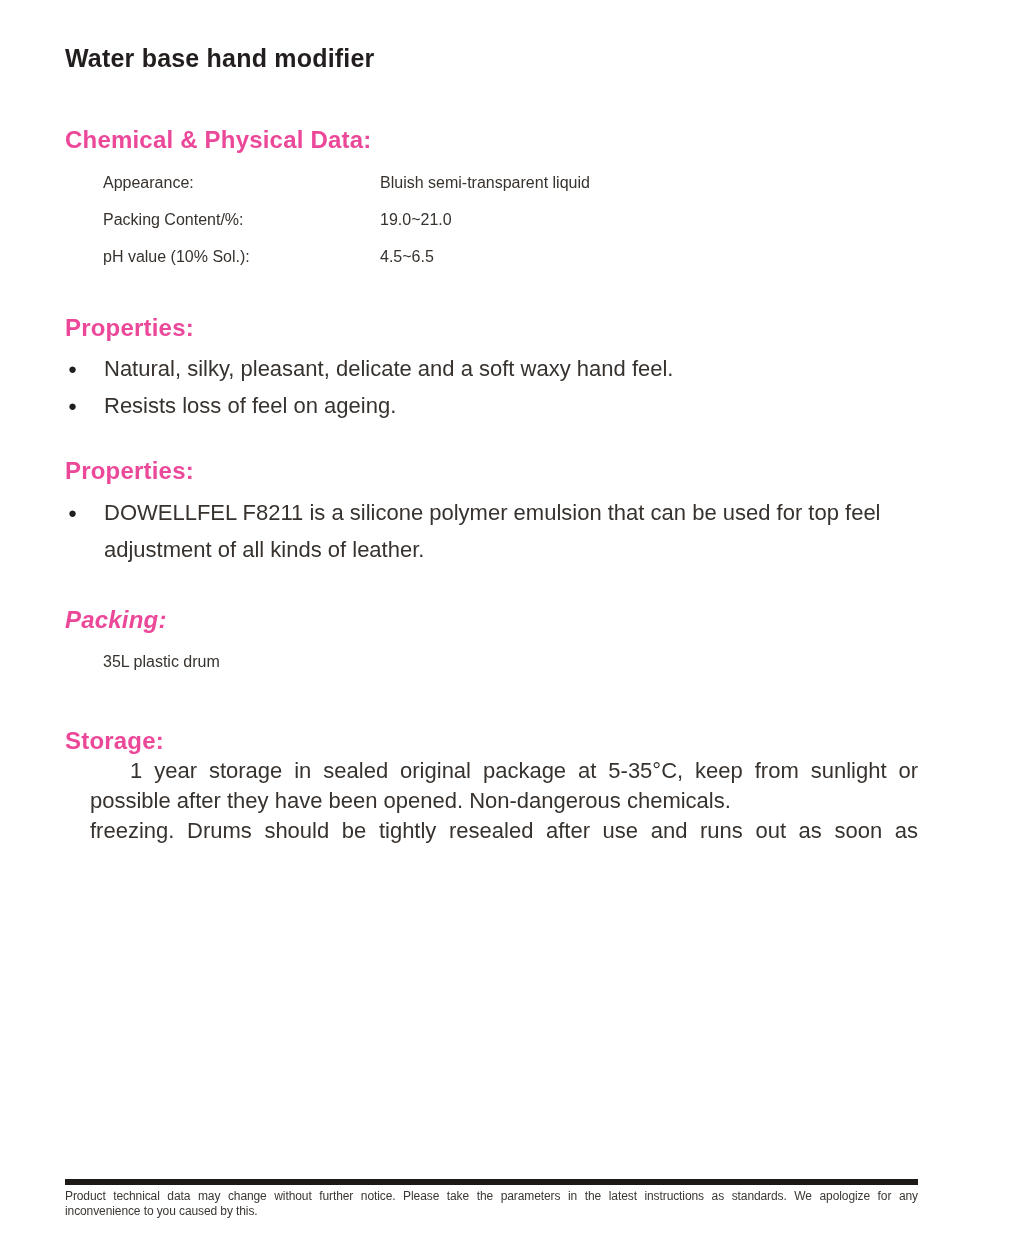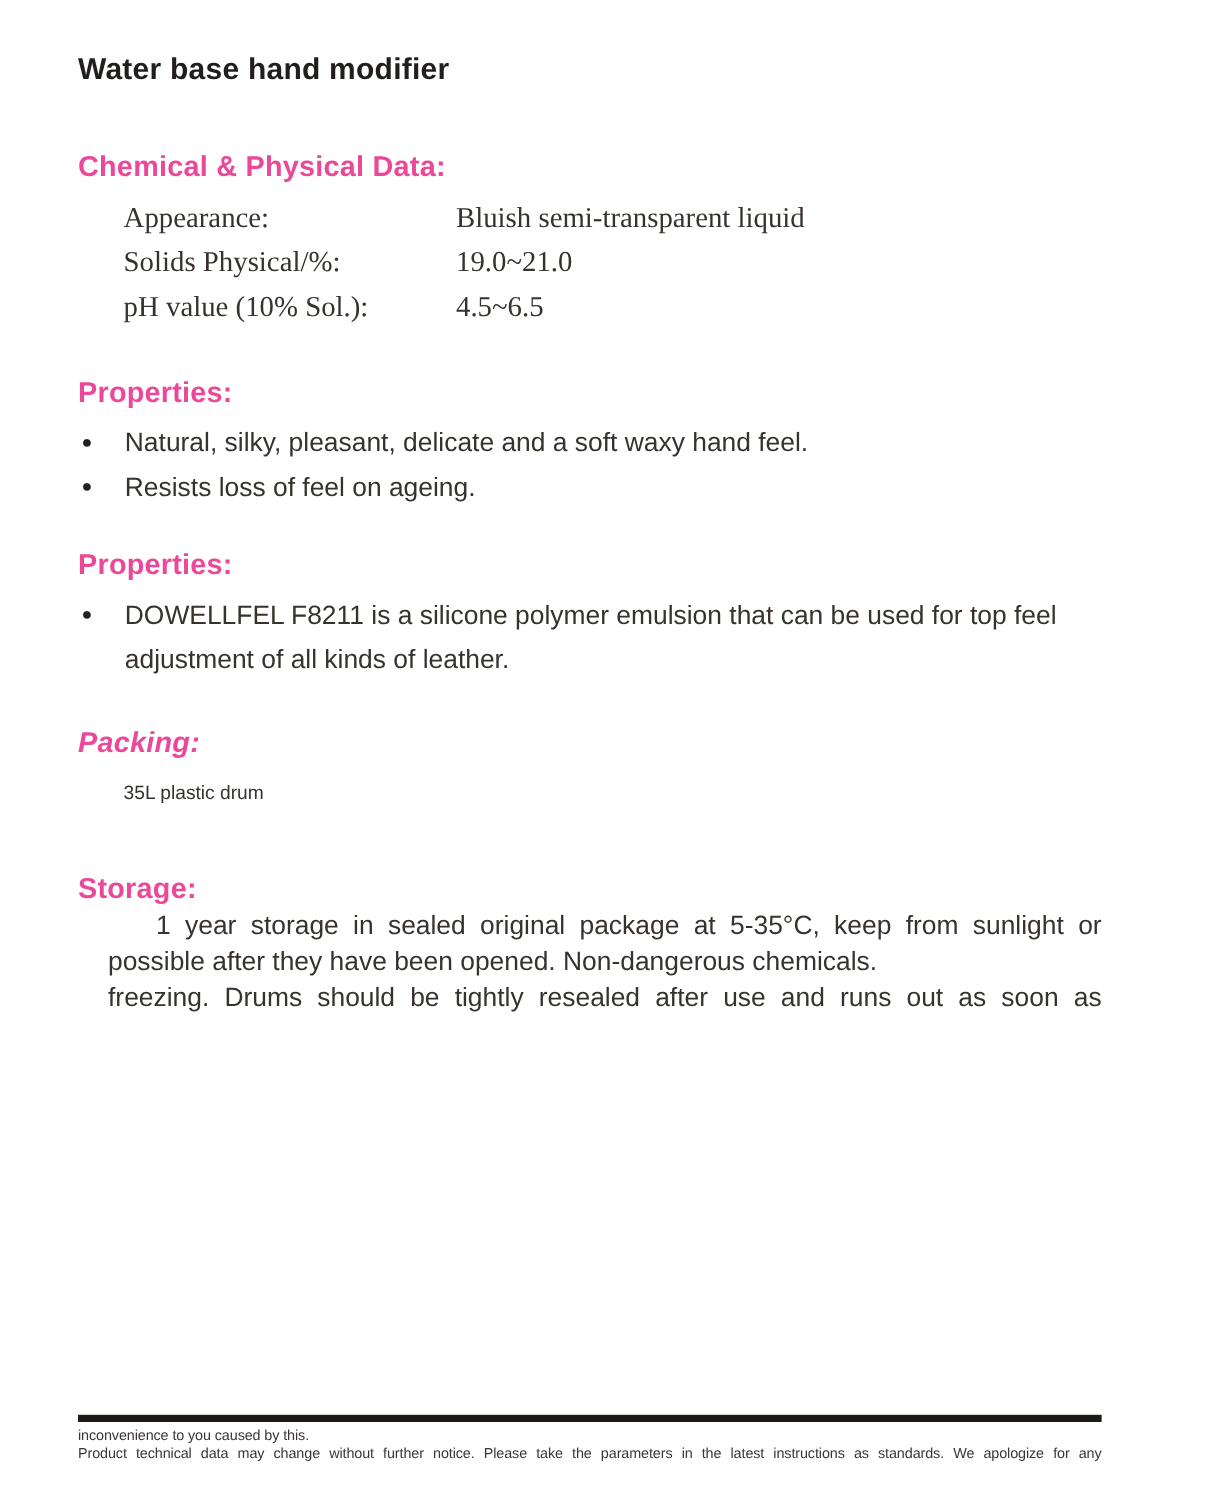--- a/index.html
+++ b/index.html
@@ -25,21 +25,21 @@
   .section-heading {
     font-size: 24px; font-weight: bold; color: #ec4899;
     letter-spacing: 0.2px; white-space: nowrap;
   }
   .h-chemical { top: 126px; }
   .h-properties { top: 314px; }
   .h-application { top: 457px; }
   .h-packing { top: 606px; font-style: italic; }
   .h-storage { top: 727px; }
 
-  .kv-table { top: 164px; font-size: 24px; font-family: Liberation Serif, serif; }
+  .kv-table { top: 164px; font-size: 16px; }
   .kv-row { line-height: 37px; white-space: nowrap; }
   .kv-label { display: inline-block; margin-left: 38px; width: 277px; }
   .kv-value { display: inline-block; }
 
   .bullet-list { list-style: none; }
   .props-list { top: 350px; }
   .app-list { top: 494px; }
   .bullet-item { position: relative; padding-left: 39px; font-size: 22px; line-height: 37px; }
   .bullet-dot {
     position: absolute; left: 3px; top: 0;
@@ -66,21 +66,21 @@
 
   <div class="content-abs doc-title">Water base hand modifier</div>
 
   <div class="content-abs section-heading h-chemical">Chemical &amp; Physical Data:</div>
 
   <div class="content-abs kv-table">
     <div class="kv-row">
       <span class="kv-label">Appearance:</span><span class="kv-value">Bluish semi-transparent liquid</span>
     </div>
     <div class="kv-row">
-      <span class="kv-label">Solids Physical/%:</span><span class="kv-value">19.0~21.0</span>
+      <span class="kv-label">Packing Content/%:</span><span class="kv-value">19.0~21.0</span>
     </div>
     <div class="kv-row">
       <span class="kv-label">pH value (10% Sol.):</span><span class="kv-value">4.5~6.5</span>
     </div>
   </div>
 
   <div class="content-abs section-heading h-properties">Properties:</div>
 
   <ul class="content-abs bullet-list props-list">
     <li class="bullet-item">
@@ -111,17 +111,17 @@
 
   <div class="content-abs storage-para">
     <div class="para-line justify-line indent-line">1 year storage in sealed original package at 5-35°C, keep from sunlight or</div>
     <div class="para-line">possible after they have been opened. Non-dangerous chemicals.</div>
     <div class="para-line justify-line">freezing. Drums should be tightly resealed after use and runs out as soon as</div>
   </div>
 
   <div class="content-abs bottom-rule"></div>
 
   <div class="content-abs footer-text">
+    <div class="footer-line justify-line">Product technical data may change without further notice. Please take the parameters in the latest instructions as standards. We apologize for any</div>
     <div class="footer-line">inconvenience to you caused by this.</div>
-    <div class="footer-line justify-line">Product technical data may change without further notice. Please take the parameters in the latest instructions as standards. We apologize for any</div>
   </div>
 
 </div>
 
 </body></html>

